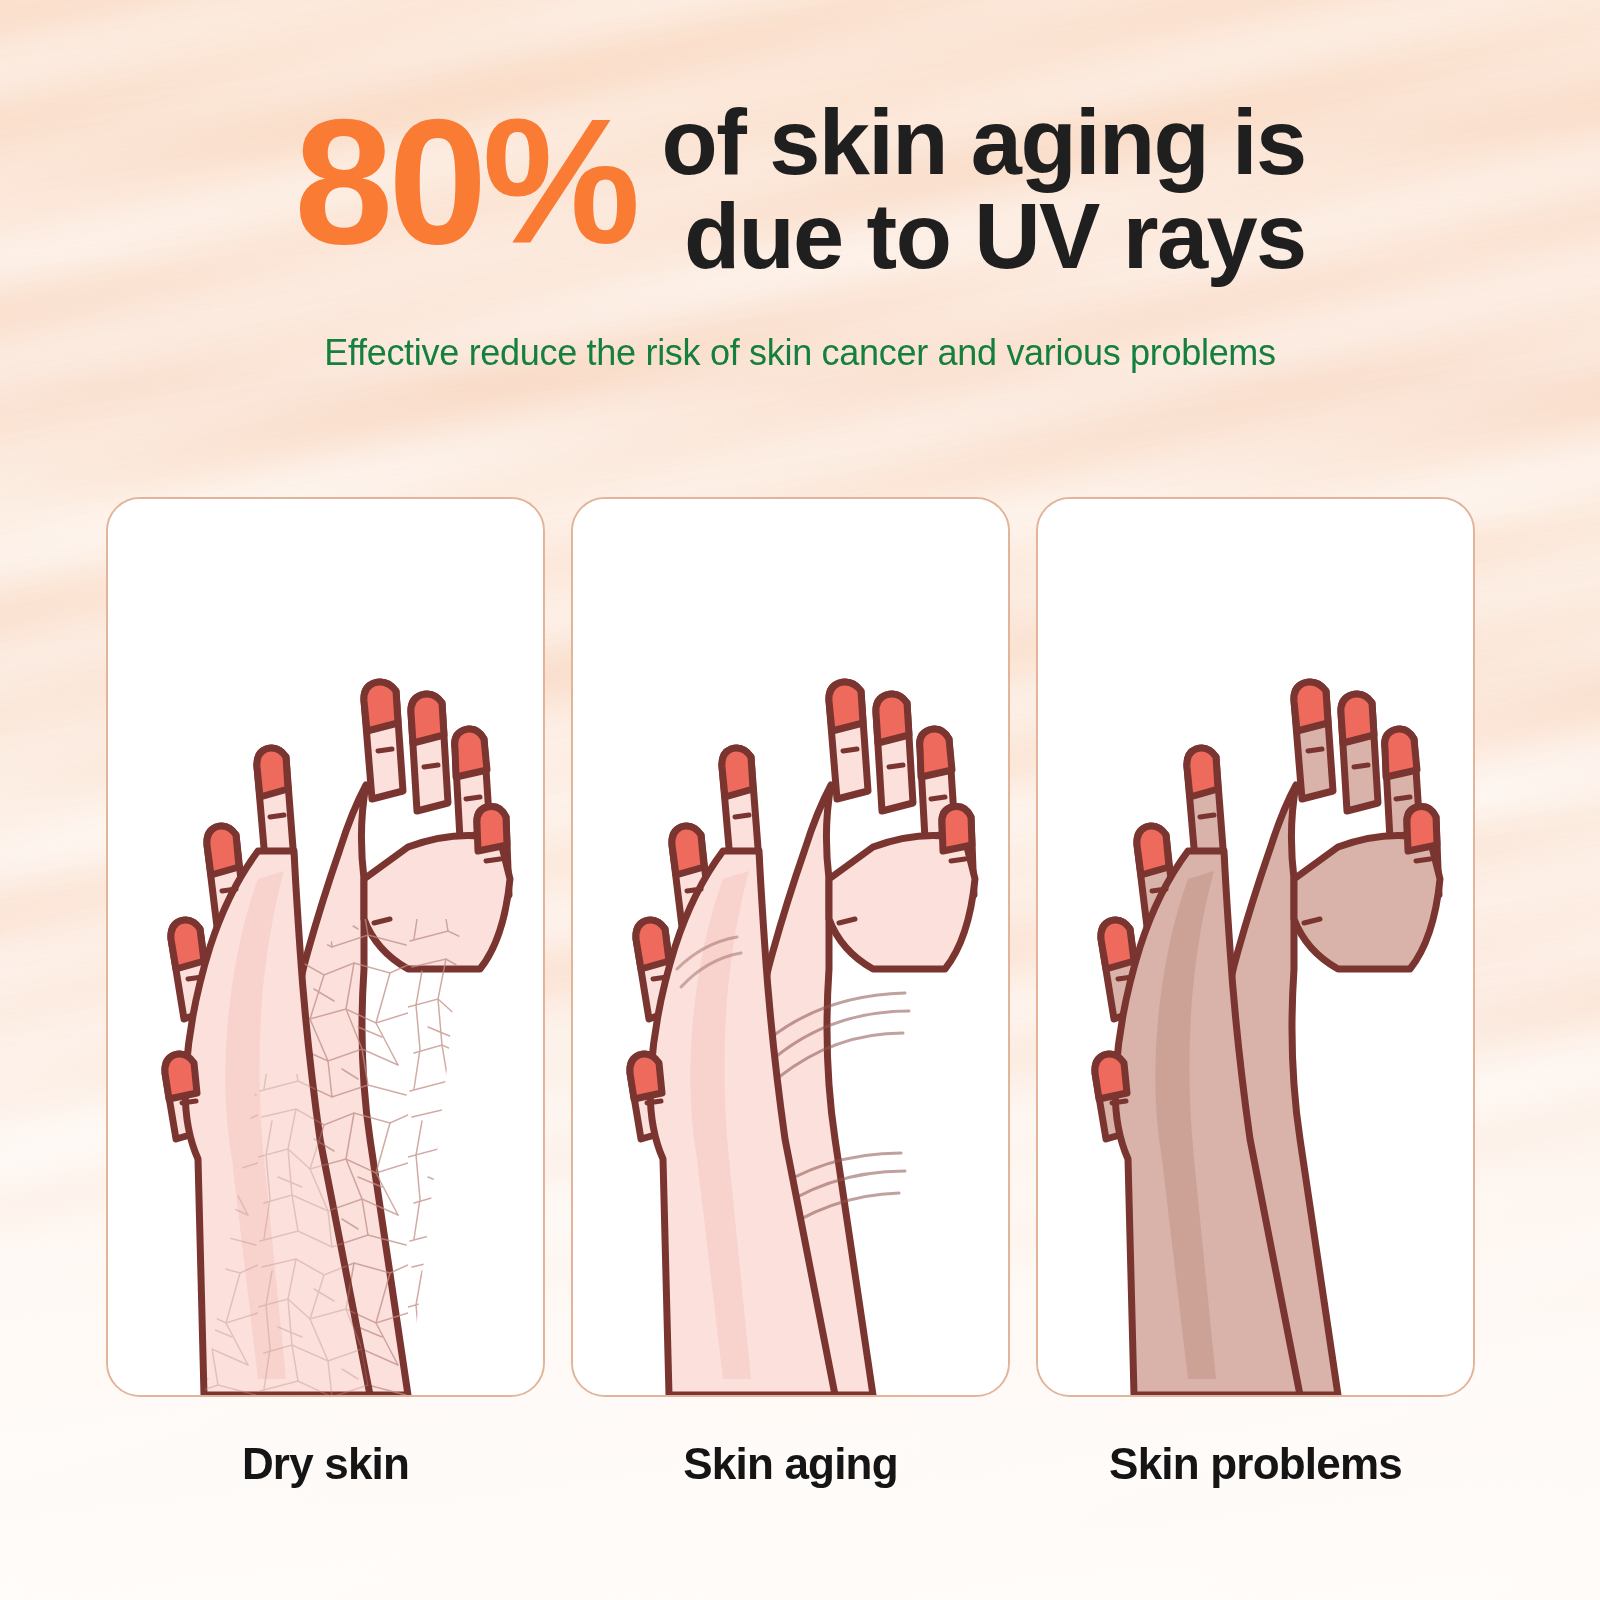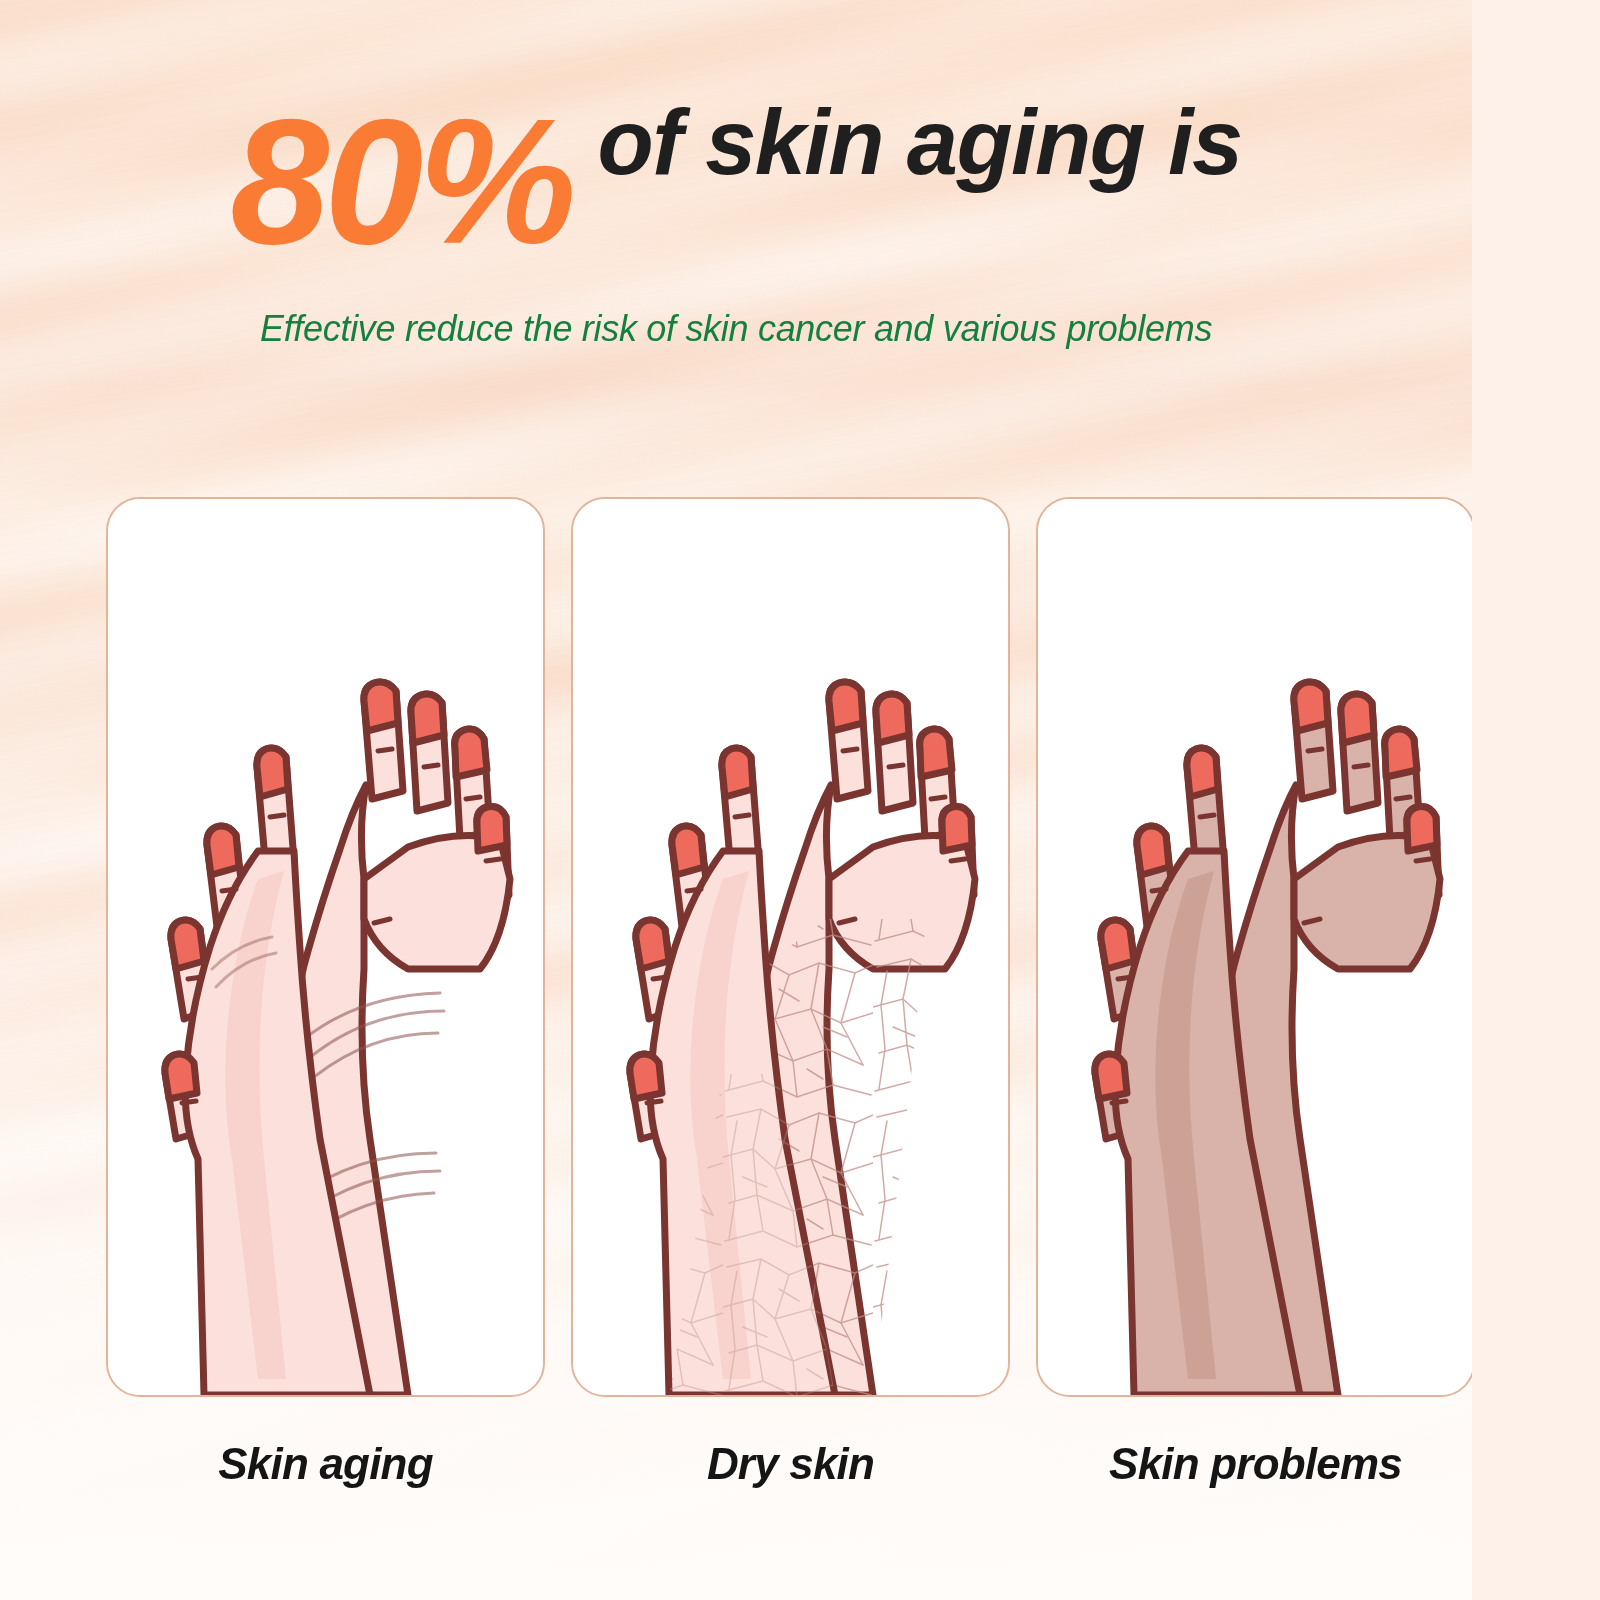--- a/index.html
+++ b/index.html
@@ -9,24 +9,23 @@
   body {
     width: 1600px;
     height: 1600px;
     overflow: hidden;
     font-family: "Liberation Sans", sans-serif;
     background: #FDF1E9;
   }
 
   #poster {
     position: relative;
-    width: 1472px;
+    width: 1600px;
     height: 1600px;
     overflow: hidden;
-    font-style: italic;
   }
 
   
   .bg-base {
     position: absolute;
     inset: 0;
     background:
       linear-gradient(180deg,
         #FCE7D8 0%,
         #FBE3D2 8%,
@@ -159,97 +158,27 @@
   <div class="bg-base"></div>
   <div class="bg-waves"></div>
   <div class="bg-waves2"></div>
   <div class="bg-fade-bottom"></div>
 
   <div class="header">
     <div class="headline-row">
       <div class="big-pct">80%</div>
       <div class="headline-lines">
         <div>of skin aging is</div>
+        <div>due to UV rays</div>
       </div>
     </div>
     <div class="subtitle">Effective reduce the risk of skin cancer and various problems</div>
   </div>
 
   <div class="cards">
-
-    <div class="card-wrap">
-      <div class="card">
-        <svg viewBox="0 0 435 896" preserveAspectRatio="xMidYMid slice">
-          <defs>
-            <clipPath id="c2clip">
-                <rect x="0" y="0" width="435" height="896" rx="32"></rect>
-              </clipPath>
-          </defs>
-          <g clip-path="url(#c2clip)">
-            <rect x="0" y="0" width="435" height="896" fill="#FFFFFF"></rect>
-
-            <g>
-              <path d="M288 192 Q279 180 266 184 Q255 188 256 202 L264 300 L295 292 Z" fill="#FBE0DC" stroke="#7A3530" stroke-width="7" stroke-linejoin="round"></path>
-              <path d="M334 204 Q326 192 313 196 Q302 200 303 214 L309 312 L340 304 Z" fill="#FBE0DC" stroke="#7A3530" stroke-width="7" stroke-linejoin="round"></path>
-              <path d="M376 240 Q369 227 356 231 Q345 235 347 249 L352 340 L382 332 Z" fill="#FBE0DC" stroke="#7A3530" stroke-width="7" stroke-linejoin="round"></path>
-              <path d="M398 318 Q392 305 379 308 Q368 311 369 325 L372 402 L401 396 Z" fill="#FBE0DC" stroke="#7A3530" stroke-width="7" stroke-linejoin="round"></path>
-              <path d="M258 286 Q250 330 256 380 L256 470 Q250 560 262 640 L300 896 L150 896 L178 620 Q180 520 200 452 Q214 402 232 350 Q244 312 258 286 Z" fill="#FBE0DC" stroke="#7A3530" stroke-width="7" stroke-linejoin="round"></path>
-              <path d="M256 380 L300 348 Q348 330 392 340 L402 380 Q396 440 372 470 L300 470 Q268 452 256 420 Z" fill="#FBE0DC" stroke="#7A3530" stroke-width="7" stroke-linejoin="round"></path>
-
-              <g fill="none" stroke="#8E5550" stroke-width="3" stroke-linecap="round" opacity="0.55">
-                <path d="M196 540 Q252 496 332 494"></path>
-                <path d="M200 560 Q258 512 336 512"></path>
-                <path d="M206 578 Q262 534 330 534"></path>
-                <path d="M186 700 Q248 654 328 654"></path>
-                <path d="M190 720 Q252 672 332 672"></path>
-                <path d="M196 740 Q256 696 326 694"></path>
-                <path d="M118 840 Q172 802 238 806"></path>
-                <path d="M122 860 Q176 822 242 824"></path>
-                <path d="M128 878 Q180 842 240 844"></path>
-              </g>
-              <g stroke="#7A3530" stroke-width="5" stroke-linecap="round">
-                <line x1="270" y1="252" x2="284" y2="250"></line>
-                <line x1="316" y1="268" x2="330" y2="266"></line>
-                <line x1="358" y1="300" x2="372" y2="298"></line>
-                <line x1="378" y1="362" x2="392" y2="360"></line>
-                <line x1="266" y1="424" x2="282" y2="420"></line>
-              </g>
-              <path d="M288 192 Q279 180 266 184 Q255 188 256 202 L259 232 L290 224 Z" fill="#EE6A5D" stroke="#7A3530" stroke-width="7" stroke-linejoin="round"></path>
-              <path d="M334 204 Q326 192 313 196 Q302 200 303 214 L305 244 L336 236 Z" fill="#EE6A5D" stroke="#7A3530" stroke-width="7" stroke-linejoin="round"></path>
-              <path d="M376 240 Q369 227 356 231 Q345 235 347 249 L348 278 L379 271 Z" fill="#EE6A5D" stroke="#7A3530" stroke-width="7" stroke-linejoin="round"></path>
-              <path d="M398 318 Q392 305 379 308 Q368 311 369 325 L370 352 L399 346 Z" fill="#EE6A5D" stroke="#7A3530" stroke-width="7" stroke-linejoin="round"></path>
-            </g>
-
-            <g>
-              <path d="M178 258 Q170 246 158 250 Q148 254 149 268 L158 372 L186 362 Z" fill="#FBE0DC" stroke="#7A3530" stroke-width="7" stroke-linejoin="round"></path>
-              <path d="M128 336 Q120 324 108 328 Q98 332 99 346 L110 436 L138 426 Z" fill="#FBE0DC" stroke="#7A3530" stroke-width="7" stroke-linejoin="round"></path>
-              <path d="M92 430 Q84 418 72 422 Q62 426 63 440 L76 520 L103 510 Z" fill="#FBE0DC" stroke="#7A3530" stroke-width="7" stroke-linejoin="round"></path>
-              <path d="M86 564 Q78 552 66 556 Q56 560 57 574 L68 640 L96 632 Z" fill="#FBE0DC" stroke="#7A3530" stroke-width="7" stroke-linejoin="round"></path>
-              <path d="M150 352 Q120 392 102 448 Q82 512 78 572 Q74 624 90 660 L96 896 L262 896 L212 640 Q198 540 192 450 Q188 392 186 352 Z" fill="#FBE0DC" stroke="#7A3530" stroke-width="7" stroke-linejoin="round"></path>
-              <path d="M150 380 Q128 440 120 520 Q113 596 124 660 L150 880 L178 880 L156 660 Q148 580 154 500 Q160 430 176 372 Z" fill="#F7CFCA" opacity="0.85"></path>
-              <g fill="none" stroke="#8E5550" stroke-width="3" stroke-linecap="round" opacity="0.42">
-                <path d="M104 470 Q130 444 164 438"></path>
-                <path d="M108 488 Q134 460 168 454"></path>
-              </g>
-              <g stroke="#7A3530" stroke-width="5" stroke-linecap="round">
-                <line x1="162" y1="318" x2="176" y2="316"></line>
-                <line x1="114" y1="392" x2="128" y2="390"></line>
-                <line x1="80" y1="480" x2="94" y2="478"></line>
-                <line x1="74" y1="604" x2="88" y2="602"></line>
-              </g>
-              <path d="M178 258 Q170 246 158 250 Q148 254 149 268 L152 298 L180 290 Z" fill="#EE6A5D" stroke="#7A3530" stroke-width="7" stroke-linejoin="round"></path>
-              <path d="M128 336 Q120 324 108 328 Q98 332 99 346 L103 376 L131 368 Z" fill="#EE6A5D" stroke="#7A3530" stroke-width="7" stroke-linejoin="round"></path>
-              <path d="M92 430 Q84 418 72 422 Q62 426 63 440 L68 470 L96 462 Z" fill="#EE6A5D" stroke="#7A3530" stroke-width="7" stroke-linejoin="round"></path>
-              <path d="M86 564 Q78 552 66 556 Q56 560 57 574 L61 600 L89 594 Z" fill="#EE6A5D" stroke="#7A3530" stroke-width="7" stroke-linejoin="round"></path>
-            </g>
-          </g>
-        </svg>
-      </div>
-      <div class="card-label">Skin aging</div>
-    </div>
 
     <div class="card-wrap">
       <div class="card">
         <svg viewBox="0 0 435 896" preserveAspectRatio="xMidYMid slice">
           <defs>
             <clipPath id="c1clip">
                 <rect x="0" y="0" width="435" height="896" rx="32"></rect>
               </clipPath>
             <clipPath id="c1arm">
               <path d="M150 575 L205 575 L262 896 L96 896 Z"></path>
@@ -354,20 +283,91 @@
           </g>
         </svg>
       </div>
       <div class="card-label">Dry skin</div>
     </div>
 
     <div class="card-wrap">
       <div class="card">
         <svg viewBox="0 0 435 896" preserveAspectRatio="xMidYMid slice">
           <defs>
+            <clipPath id="c2clip">
+                <rect x="0" y="0" width="435" height="896" rx="32"></rect>
+              </clipPath>
+          </defs>
+          <g clip-path="url(#c2clip)">
+            <rect x="0" y="0" width="435" height="896" fill="#FFFFFF"></rect>
+
+            <g>
+              <path d="M288 192 Q279 180 266 184 Q255 188 256 202 L264 300 L295 292 Z" fill="#FBE0DC" stroke="#7A3530" stroke-width="7" stroke-linejoin="round"></path>
+              <path d="M334 204 Q326 192 313 196 Q302 200 303 214 L309 312 L340 304 Z" fill="#FBE0DC" stroke="#7A3530" stroke-width="7" stroke-linejoin="round"></path>
+              <path d="M376 240 Q369 227 356 231 Q345 235 347 249 L352 340 L382 332 Z" fill="#FBE0DC" stroke="#7A3530" stroke-width="7" stroke-linejoin="round"></path>
+              <path d="M398 318 Q392 305 379 308 Q368 311 369 325 L372 402 L401 396 Z" fill="#FBE0DC" stroke="#7A3530" stroke-width="7" stroke-linejoin="round"></path>
+              <path d="M258 286 Q250 330 256 380 L256 470 Q250 560 262 640 L300 896 L150 896 L178 620 Q180 520 200 452 Q214 402 232 350 Q244 312 258 286 Z" fill="#FBE0DC" stroke="#7A3530" stroke-width="7" stroke-linejoin="round"></path>
+              <path d="M256 380 L300 348 Q348 330 392 340 L402 380 Q396 440 372 470 L300 470 Q268 452 256 420 Z" fill="#FBE0DC" stroke="#7A3530" stroke-width="7" stroke-linejoin="round"></path>
+
+              <g fill="none" stroke="#8E5550" stroke-width="3" stroke-linecap="round" opacity="0.55">
+                <path d="M196 540 Q252 496 332 494"></path>
+                <path d="M200 560 Q258 512 336 512"></path>
+                <path d="M206 578 Q262 534 330 534"></path>
+                <path d="M186 700 Q248 654 328 654"></path>
+                <path d="M190 720 Q252 672 332 672"></path>
+                <path d="M196 740 Q256 696 326 694"></path>
+                <path d="M118 840 Q172 802 238 806"></path>
+                <path d="M122 860 Q176 822 242 824"></path>
+                <path d="M128 878 Q180 842 240 844"></path>
+              </g>
+              <g stroke="#7A3530" stroke-width="5" stroke-linecap="round">
+                <line x1="270" y1="252" x2="284" y2="250"></line>
+                <line x1="316" y1="268" x2="330" y2="266"></line>
+                <line x1="358" y1="300" x2="372" y2="298"></line>
+                <line x1="378" y1="362" x2="392" y2="360"></line>
+                <line x1="266" y1="424" x2="282" y2="420"></line>
+              </g>
+              <path d="M288 192 Q279 180 266 184 Q255 188 256 202 L259 232 L290 224 Z" fill="#EE6A5D" stroke="#7A3530" stroke-width="7" stroke-linejoin="round"></path>
+              <path d="M334 204 Q326 192 313 196 Q302 200 303 214 L305 244 L336 236 Z" fill="#EE6A5D" stroke="#7A3530" stroke-width="7" stroke-linejoin="round"></path>
+              <path d="M376 240 Q369 227 356 231 Q345 235 347 249 L348 278 L379 271 Z" fill="#EE6A5D" stroke="#7A3530" stroke-width="7" stroke-linejoin="round"></path>
+              <path d="M398 318 Q392 305 379 308 Q368 311 369 325 L370 352 L399 346 Z" fill="#EE6A5D" stroke="#7A3530" stroke-width="7" stroke-linejoin="round"></path>
+            </g>
+
+            <g>
+              <path d="M178 258 Q170 246 158 250 Q148 254 149 268 L158 372 L186 362 Z" fill="#FBE0DC" stroke="#7A3530" stroke-width="7" stroke-linejoin="round"></path>
+              <path d="M128 336 Q120 324 108 328 Q98 332 99 346 L110 436 L138 426 Z" fill="#FBE0DC" stroke="#7A3530" stroke-width="7" stroke-linejoin="round"></path>
+              <path d="M92 430 Q84 418 72 422 Q62 426 63 440 L76 520 L103 510 Z" fill="#FBE0DC" stroke="#7A3530" stroke-width="7" stroke-linejoin="round"></path>
+              <path d="M86 564 Q78 552 66 556 Q56 560 57 574 L68 640 L96 632 Z" fill="#FBE0DC" stroke="#7A3530" stroke-width="7" stroke-linejoin="round"></path>
+              <path d="M150 352 Q120 392 102 448 Q82 512 78 572 Q74 624 90 660 L96 896 L262 896 L212 640 Q198 540 192 450 Q188 392 186 352 Z" fill="#FBE0DC" stroke="#7A3530" stroke-width="7" stroke-linejoin="round"></path>
+              <path d="M150 380 Q128 440 120 520 Q113 596 124 660 L150 880 L178 880 L156 660 Q148 580 154 500 Q160 430 176 372 Z" fill="#F7CFCA" opacity="0.85"></path>
+              <g fill="none" stroke="#8E5550" stroke-width="3" stroke-linecap="round" opacity="0.42">
+                <path d="M104 470 Q130 444 164 438"></path>
+                <path d="M108 488 Q134 460 168 454"></path>
+              </g>
+              <g stroke="#7A3530" stroke-width="5" stroke-linecap="round">
+                <line x1="162" y1="318" x2="176" y2="316"></line>
+                <line x1="114" y1="392" x2="128" y2="390"></line>
+                <line x1="80" y1="480" x2="94" y2="478"></line>
+                <line x1="74" y1="604" x2="88" y2="602"></line>
+              </g>
+              <path d="M178 258 Q170 246 158 250 Q148 254 149 268 L152 298 L180 290 Z" fill="#EE6A5D" stroke="#7A3530" stroke-width="7" stroke-linejoin="round"></path>
+              <path d="M128 336 Q120 324 108 328 Q98 332 99 346 L103 376 L131 368 Z" fill="#EE6A5D" stroke="#7A3530" stroke-width="7" stroke-linejoin="round"></path>
+              <path d="M92 430 Q84 418 72 422 Q62 426 63 440 L68 470 L96 462 Z" fill="#EE6A5D" stroke="#7A3530" stroke-width="7" stroke-linejoin="round"></path>
+              <path d="M86 564 Q78 552 66 556 Q56 560 57 574 L61 600 L89 594 Z" fill="#EE6A5D" stroke="#7A3530" stroke-width="7" stroke-linejoin="round"></path>
+            </g>
+          </g>
+        </svg>
+      </div>
+      <div class="card-label">Skin aging</div>
+    </div>
+
+    <div class="card-wrap">
+      <div class="card">
+        <svg viewBox="0 0 435 896" preserveAspectRatio="xMidYMid slice">
+          <defs>
             <clipPath id="c3clip">
                 <rect x="0" y="0" width="435" height="896" rx="32"></rect>
               </clipPath>
           </defs>
           <g clip-path="url(#c3clip)">
             <rect x="0" y="0" width="435" height="896" fill="#FFFFFF"></rect>
 
             <g>
               <path d="M288 192 Q279 180 266 184 Q255 188 256 202 L264 300 L295 292 Z" fill="#D9B3A9" stroke="#7A3530" stroke-width="7" stroke-linejoin="round"></path>
               <path d="M334 204 Q326 192 313 196 Q302 200 303 214 L309 312 L340 304 Z" fill="#D9B3A9" stroke="#7A3530" stroke-width="7" stroke-linejoin="round"></path>

